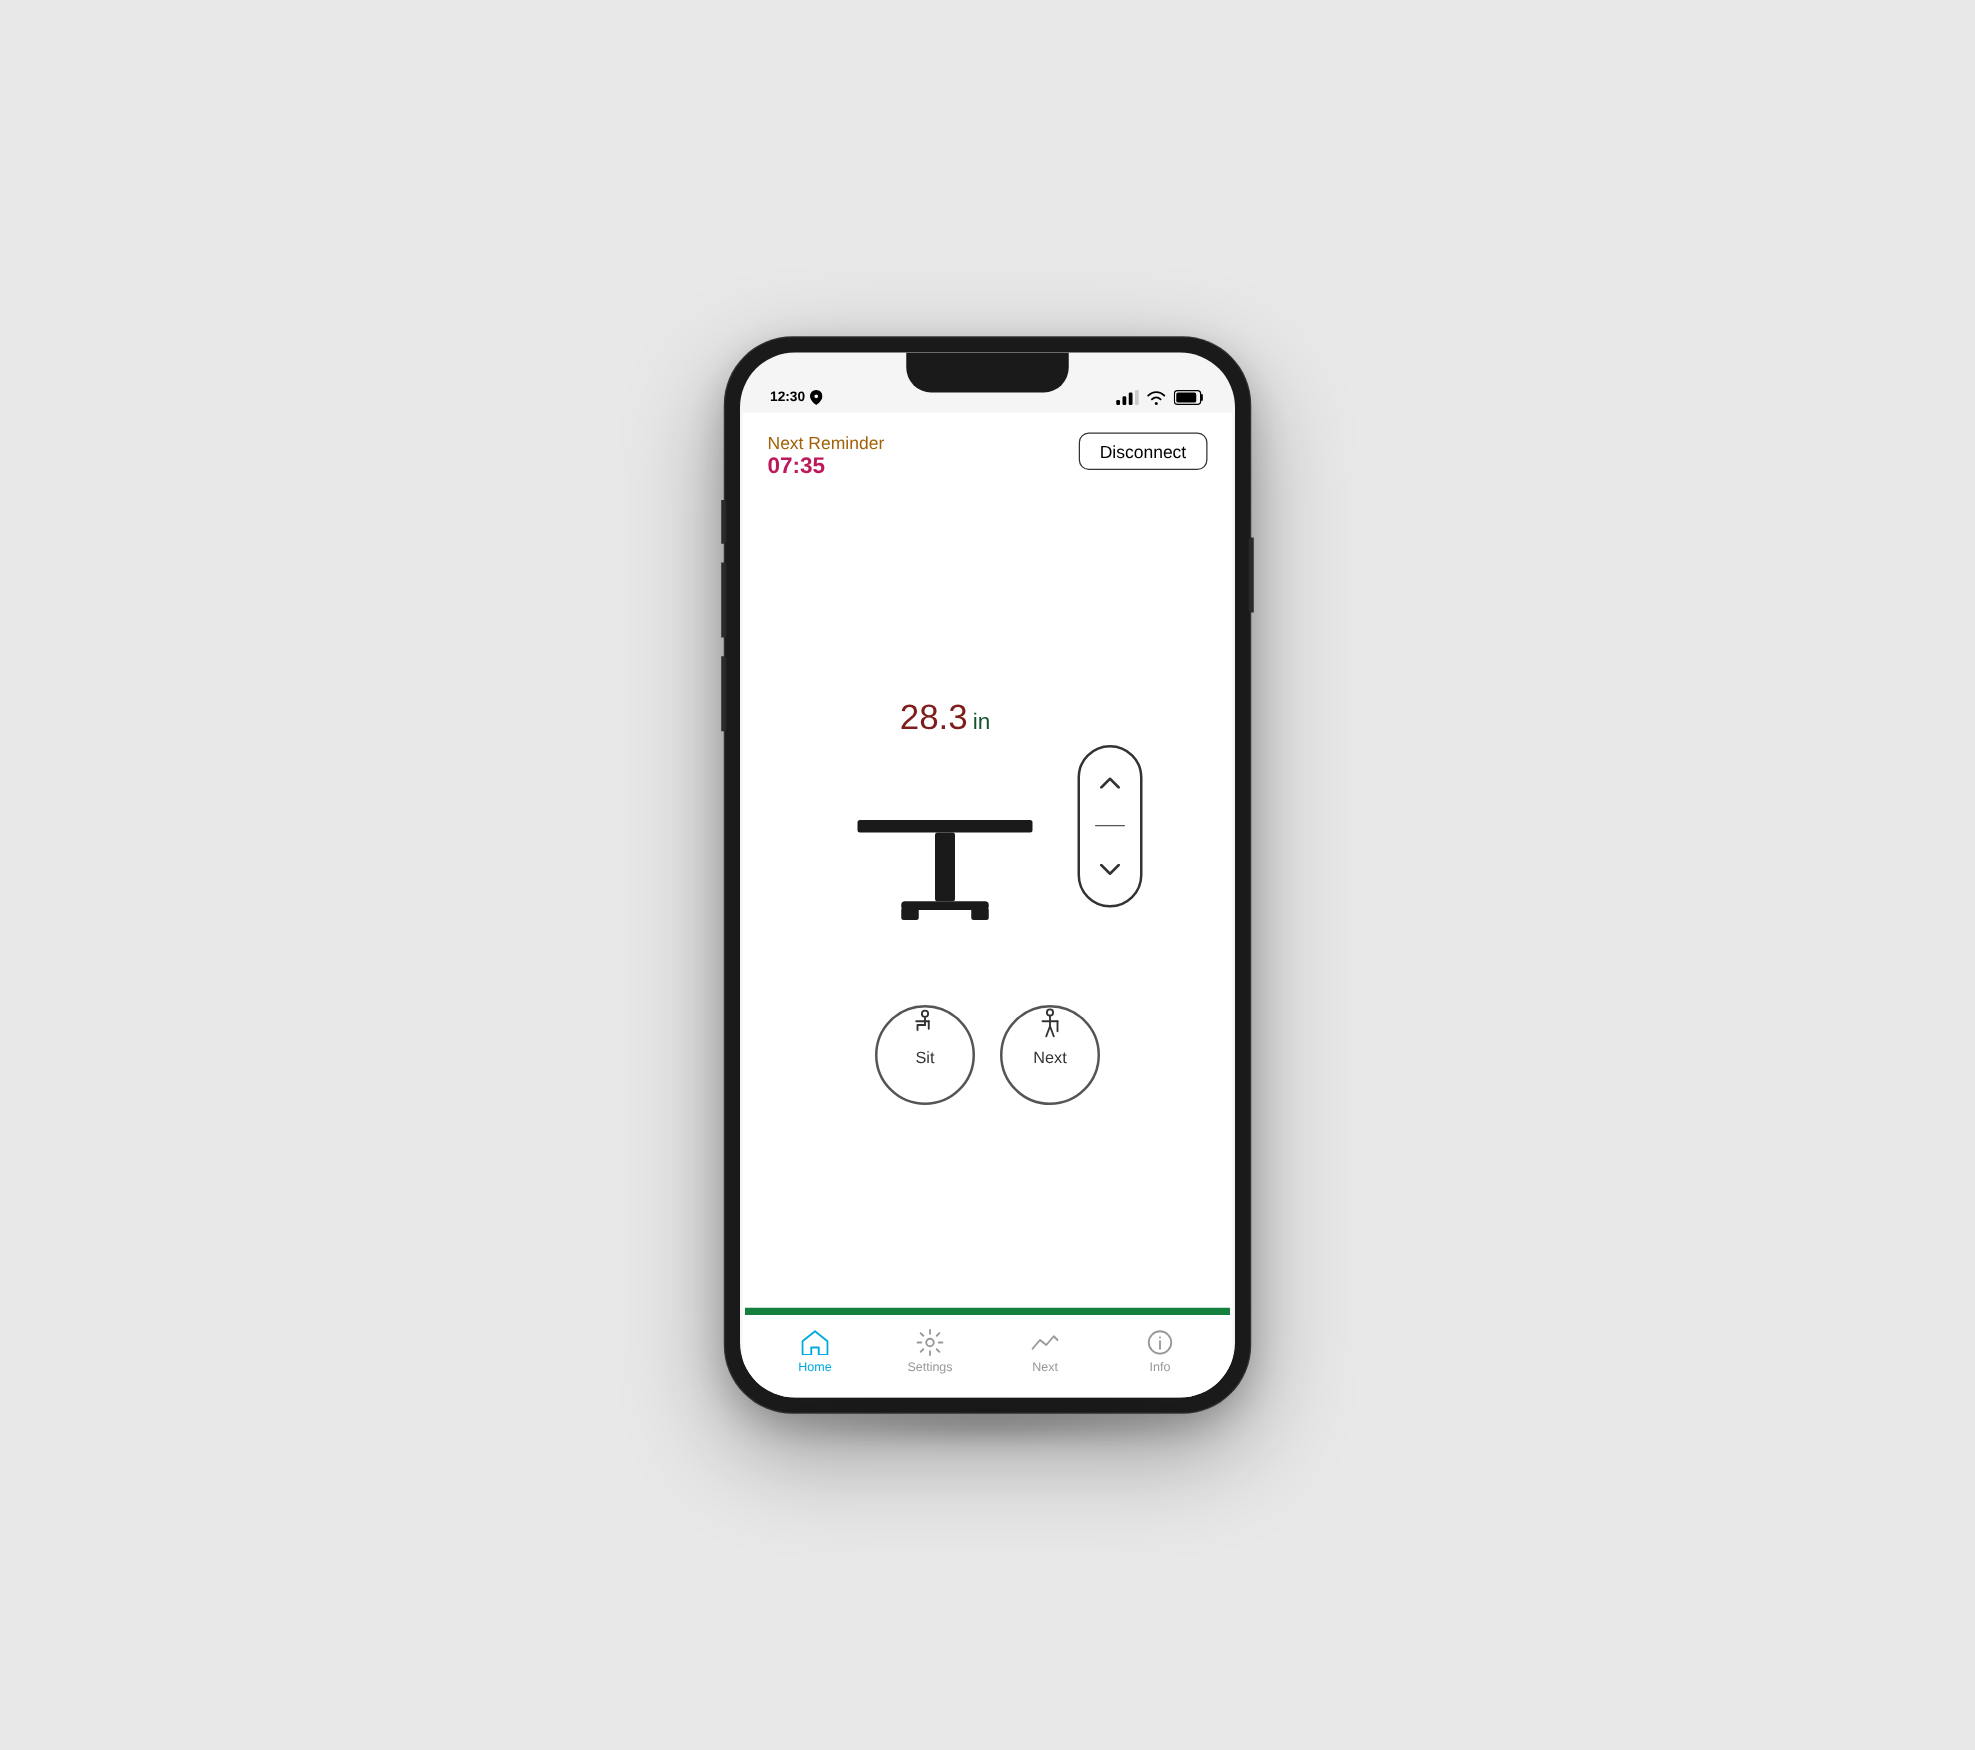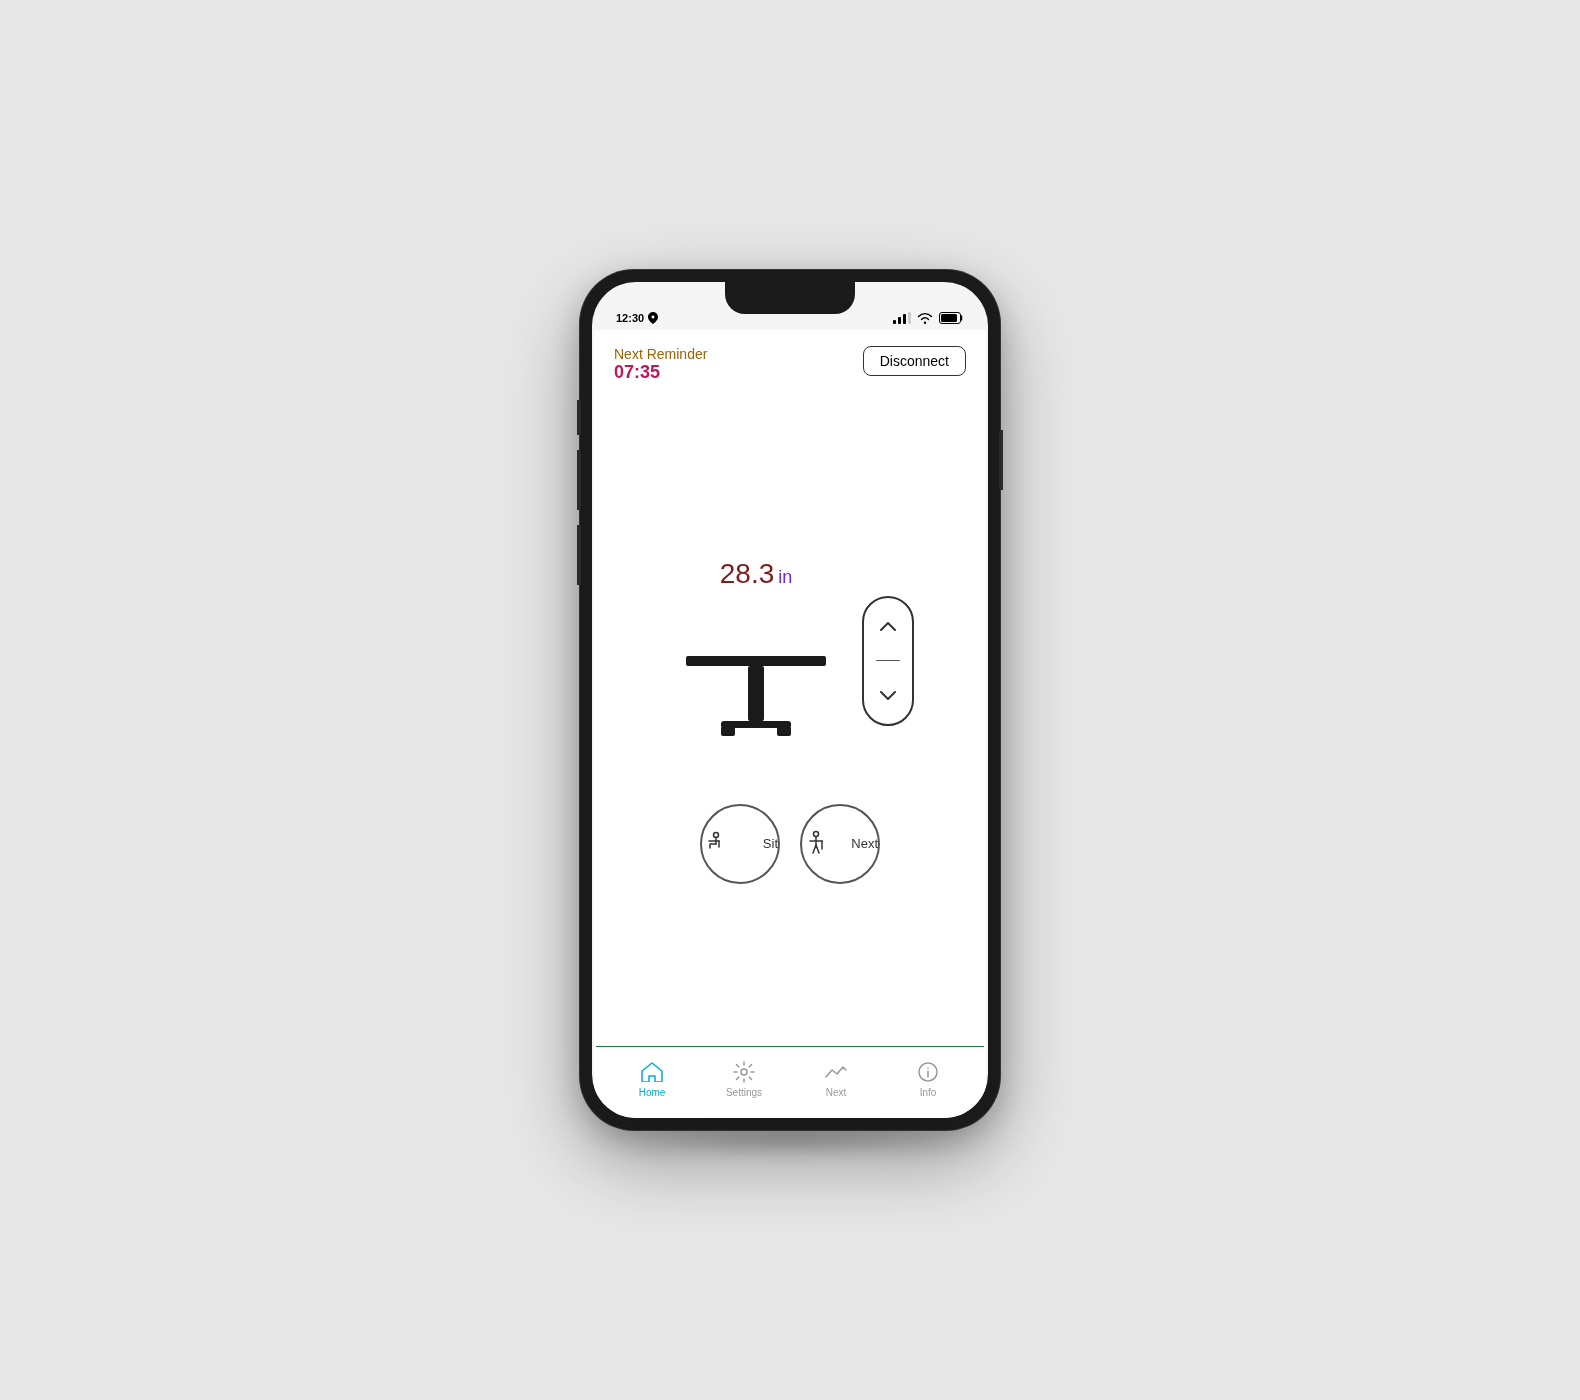--- a/index.html
+++ b/index.html
@@ -171,21 +171,21 @@
 
     .desk-height-label {
       font-size: 28px;
       font-weight: 300;
       color: #7f1d1d;
       margin-bottom: 6px;
     }
 
     .desk-height-unit {
       font-size: 18px;
-      color: #6d28d9;
+      color: #14532d;
       font-weight: 300;
     }
 
     
     .desk-svg-container {
       width: 180px;
       height: 160px;
     }
 
     
@@ -222,43 +222,43 @@
 
     
     .preset-row {
       display: flex;
       gap: 20px;
       align-items: center;
     }
 
     .preset-btn {
       display: flex;
-      flex-direction: row;
-      align-items: center;
-      justify-content: space-between;
+      flex-direction: column;
+      align-items: center;
+      justify-content: flex-start;
       width: 80px;
       height: 80px;
       border-radius: 50%;
       border: 2px solid #555;
       background: #fff;
       cursor: pointer;
       gap: 4px;
     }
 
     .preset-label {
       font-size: 13px;
       color: #333;
       font-weight: 500;
     }
 
     
     .tab-bar {
       height: 72px;
       background: #fff;
-      border-top: 1px solid #15803d;
+      border-top: 6px solid #15803d;
       display: flex;
       align-items: center;
       justify-content: space-around;
       padding: 0 10px 8px;
       flex-shrink: 0;
       margin: 0 2px;
       border-radius: 0 0 44px 44px;
     }
 
     .tab-item {

